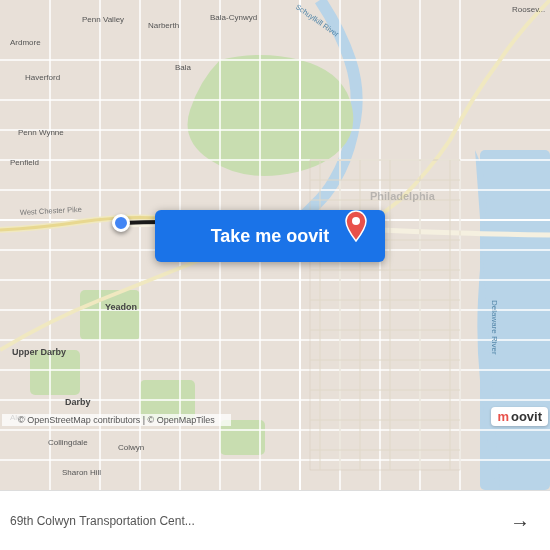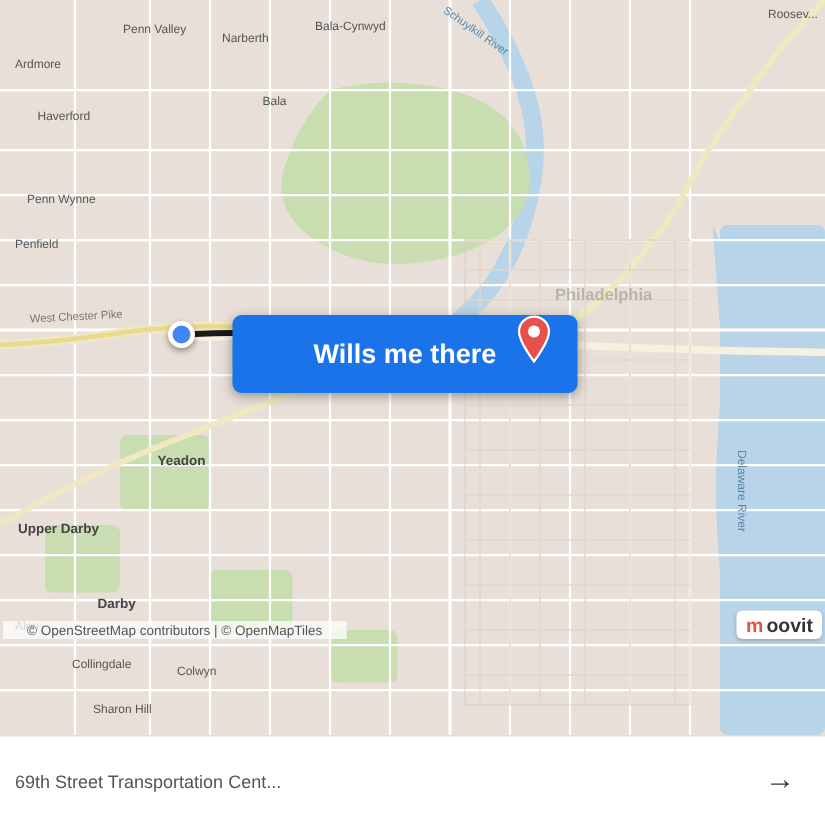--- a/index.html
+++ b/index.html
@@ -262,28 +262,28 @@
     <path d="M121,223 Q180,220 240,225 Q290,228 320,232 Q335,234 350,232" stroke="#1a1a1a" stroke-width="4" fill="none" stroke-linecap="round"></path>
   </svg>
 
   <div class="origin-marker"></div>
 
   <svg class="destination-marker" viewBox="0 0 22 32" xmlns="http://www.w3.org/2000/svg" style="position:absolute;top:210px;left:345px;width:22px;height:32px;z-index:11;">
     <path d="M11,1 C5.5,1 1,5.5 1,11 C1,18 11,31 11,31 C11,31 21,18 21,11 C21,5.5 16.5,1 11,1Z" fill="#e8514a" stroke="white" stroke-width="1.5"></path>
     <circle cx="11" cy="11" r="4" fill="white"></circle>
   </svg>
 
-  <button id="take-me-there-btn">Wills me there</button>
+  <button id="take-me-there-btn">Take me oovit</button>
 
   <div class="attribution">© OpenStreetMap contributors | © OpenMapTiles</div>
 
   <div class="moovit-logo">
     <span class="moo-m">m</span>
       <span class="moo-rest">oovit</span>
   </div>
 </div>
 
 <div id="bottom-bar">
   <div class="bottom-from">
-    <span class="bottom-label">69th Street Transportation Cent...</span>
+    <span class="bottom-label">69th Colwyn Transportation Cent...</span>
   </div>
   <div class="bottom-arrow">→</div>
 </div>
 
 </body></html>

